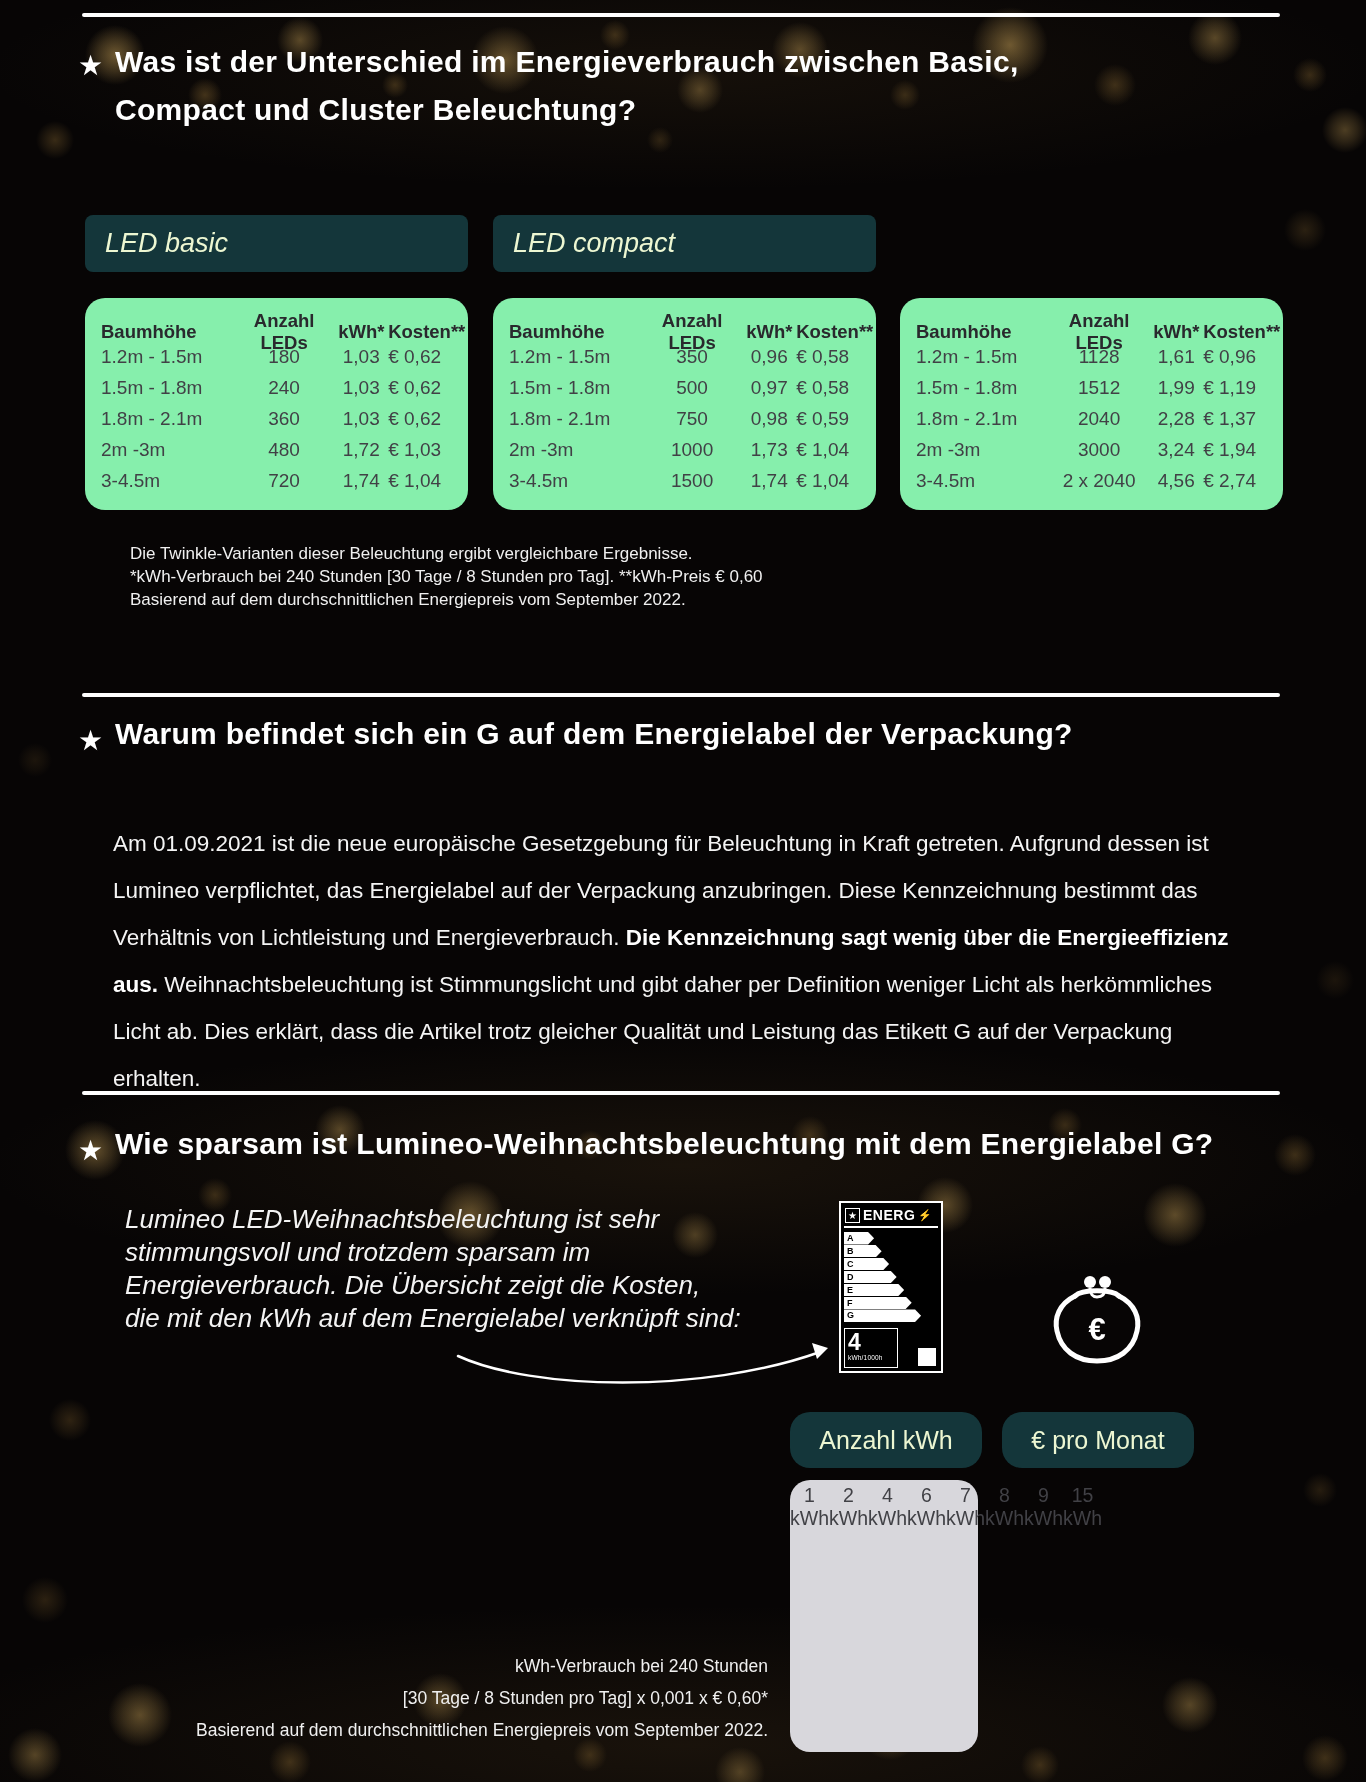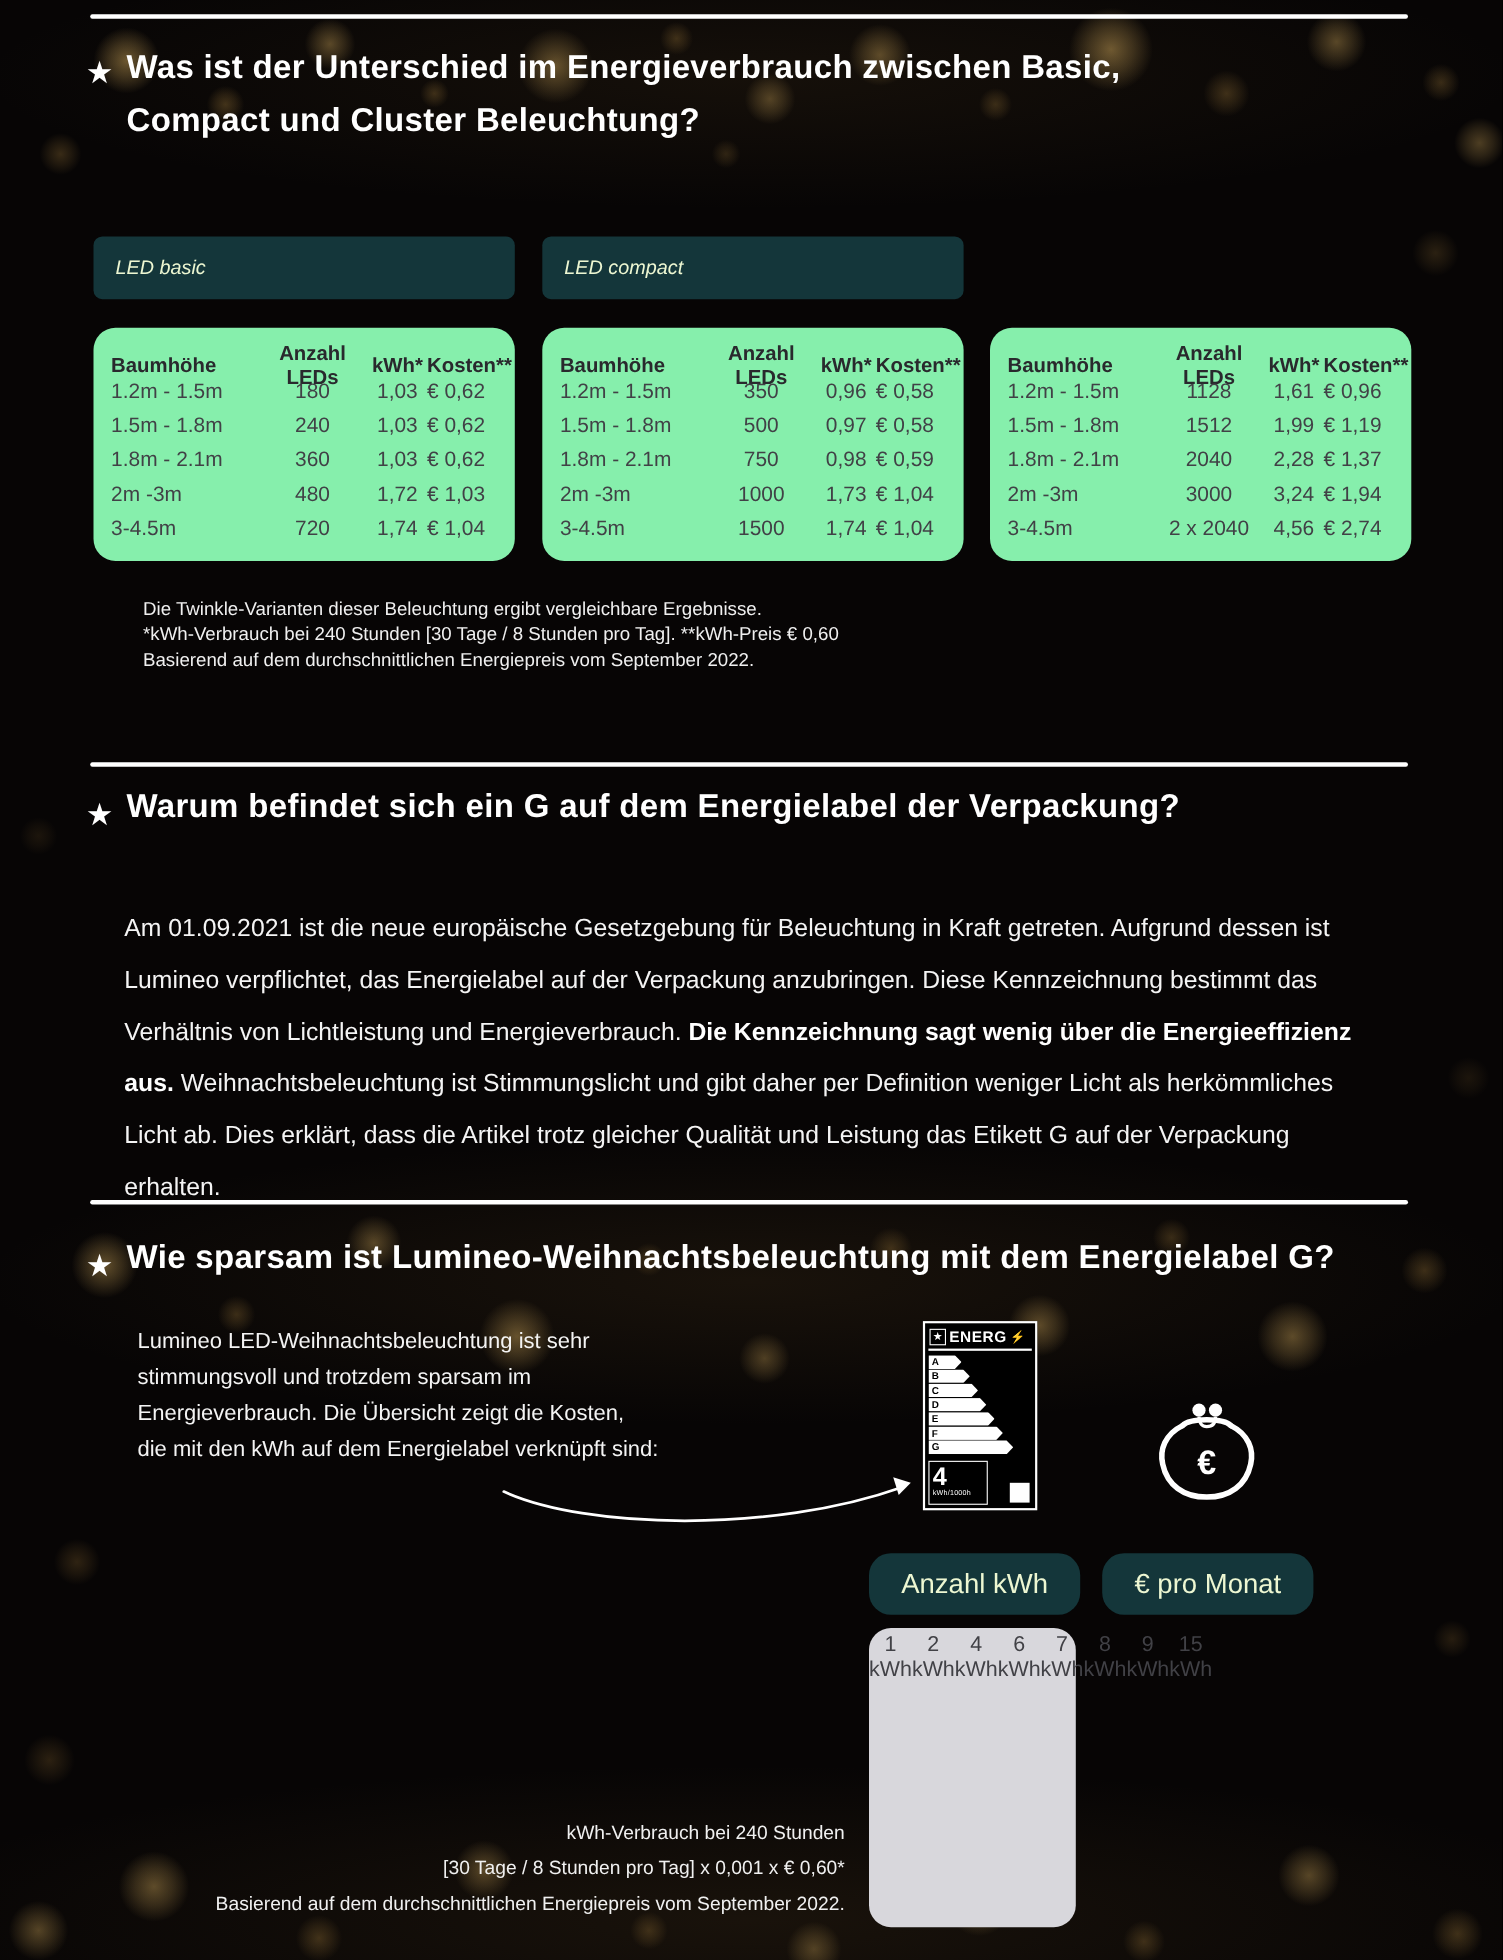--- a/index.html
+++ b/index.html
@@ -54,30 +54,30 @@
       radial-gradient(700px 120px at 683px 70px, rgba(120,88,42,.13), rgba(120,88,42,0) 100%),
       radial-gradient(800px 140px at 683px 1745px, rgba(120,88,42,.16), rgba(120,88,42,0) 100%);
   }
   .hr{position:absolute;left:82px;width:1198px;height:4px;background:#fff;border-radius:2px;}
   .hr1{top:13px;} .hr2{top:693px;} .hr3{top:1091px;}
   .star{position:absolute;color:#fff;font-size:28px;line-height:28px;}
   .sec-title{position:absolute;left:115px;color:#fff;font-weight:bold;font-size:30px;line-height:48px;
              letter-spacing:.3px;white-space:pre-line;margin:0;}
   .card-header{position:absolute;top:215px;width:383px;height:57px;background:#14363a;border-radius:8px;
                display:flex;align-items:center;padding-left:20px;box-sizing:border-box;}
-  .card-header-label{color:#edf7d2;font-style:italic;font-size:18px;}
+  .card-header-label{color:#edf7d2;font-style:italic;font-size:27px;}
   .card-body{position:absolute;top:298px;width:383px;height:212px;background:#86efac;border-radius:20px;
              box-sizing:border-box;padding:12px 8px 0 16px;color:#414146;font-size:19px;}
   .trow{display:grid;grid-template-columns:37% 28% 15% 20%;height:31px;align-items:center;}
   .thead{font-weight:bold;color:#29292d;font-size:18.5px;}
   .c2,.c3{text-align:center;} .c4{text-align:left;}
   .fn1{position:absolute;left:130px;top:542px;color:#f0f0f0;font-size:17px;line-height:23px;white-space:pre-line;}
   .para{position:absolute;left:113px;top:820px;width:1152px;color:#f4f4f4;font-size:22.5px;line-height:47px;margin:0;}
   .para b{color:#fff;}
-  .intro{position:absolute;left:125px;top:1203px;color:#f4f4f4;font-size:20px;line-height:33px;white-space:pre-line;}
+  .intro{position:absolute;left:125px;top:1203px;color:#f4f4f4;font-size:26px;line-height:33px;white-space:pre-line;font-style:italic;}
   .arrow-svg{position:absolute;left:452px;top:1332px;}
   .elabel{position:absolute;left:839px;top:1201px;width:104px;height:172px;background:#000;border:2px solid #fff;
           box-sizing:border-box;display:flex;flex-direction:column;padding:3px;}
   .el-head{display:flex;align-items:center;gap:3px;border-bottom:2px solid #fff;padding:1px 1px 3px 1px;}
   .el-star{width:15px;height:15px;border:1.5px solid #fff;color:#fff;font-size:10px;line-height:14px;
            text-align:center;box-sizing:border-box;flex:0 0 auto;}
   .el-brand{color:#fff;font-weight:800;font-size:14px;letter-spacing:.5px;}
   .el-bolt{color:#fff;font-size:11px;}
   .el-rows{flex:1;display:flex;flex-direction:column;justify-content:space-between;padding:4px 0 4px 0;}
   .el-arrow{height:12.5px;background:#fff;color:#000;font-size:9px;font-weight:bold;line-height:12.5px;

